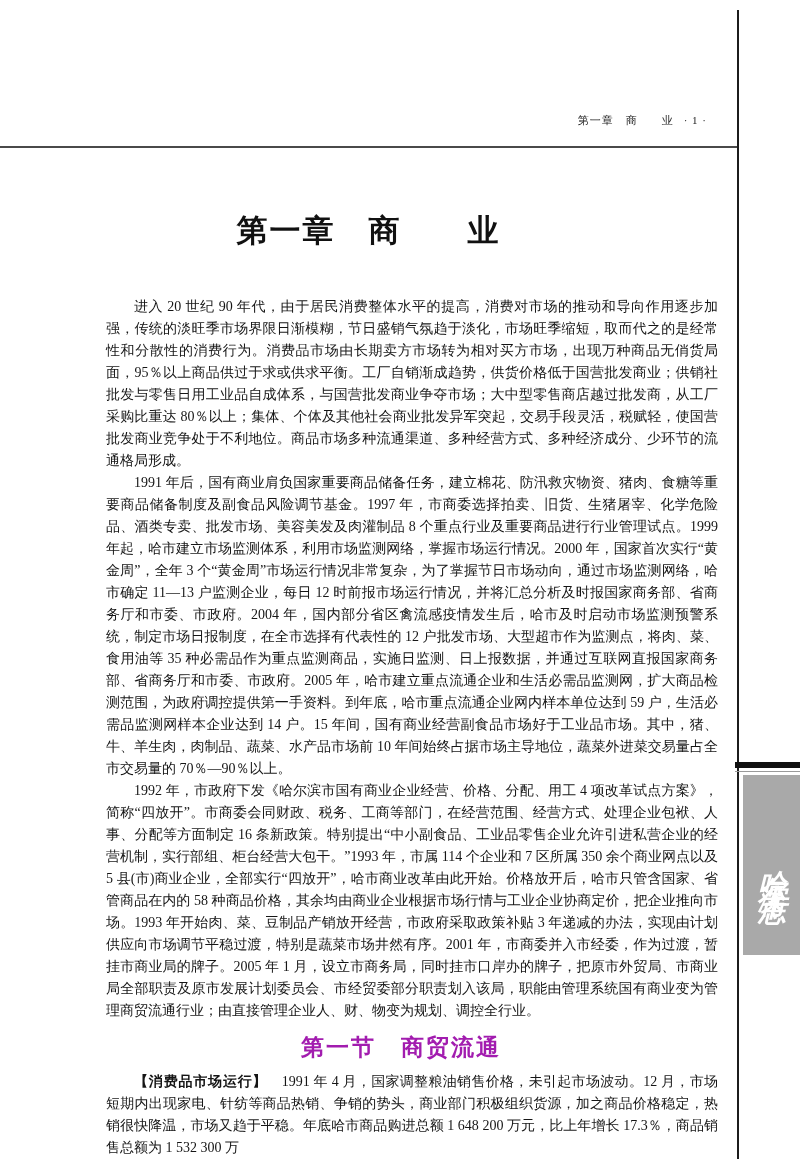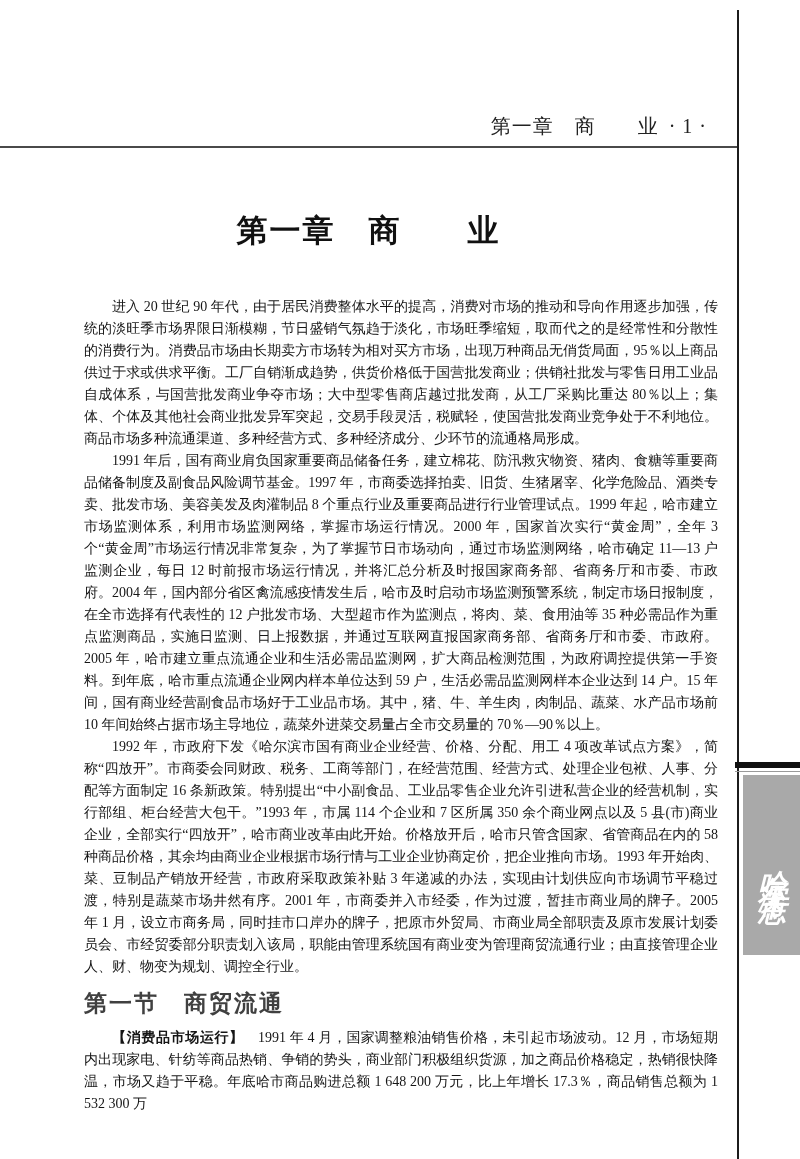--- a/index.html
+++ b/index.html
@@ -10,21 +10,21 @@
     color: #1a1a1a;
     position: relative;
     overflow: hidden;
   }
   .page { position: absolute; inset: 0; background: #fff; }
 
   
   .running-header {
     position: absolute;
     top: 113px; right: 93px;
-    font-size: 20px;
+    font-size: 11px;
     letter-spacing: 1px;
     color: #222;
     white-space: nowrap;
   }
   .running-header .pageno { margin-left: 10px; }
 
   .header-rule {
     position: absolute;
     top: 146px; left: 0;
     width: 739px; height: 2px;
@@ -54,30 +54,30 @@
   
   .body-text {
     position: absolute;
     top: 296px; left: 84px;
     width: 634px;
     font-size: 14px;
     line-height: 22px;
     text-align: justify;
     color: #151515;
   }
-  .body-text p { text-indent: 2em; }
+  .body-text p { text-indent: 2em; margin-left: 22px; }
 
   .section-title {
-    text-align: left;
+    text-align: center;
     text-indent: 0 !important;
     font-size: 23px;
     font-weight: 700;
     letter-spacing: 2px;
     margin: 15px 0 11px 0;
-    color: #404040;
+    color: #a21caf;
   }
   .entry-label {
     font-family: Liberation Sans, sans-serif;
     font-weight: 700;
     letter-spacing: 0.5px;
   }
 
   
   .sidebar-black-bar {
     position: absolute;

